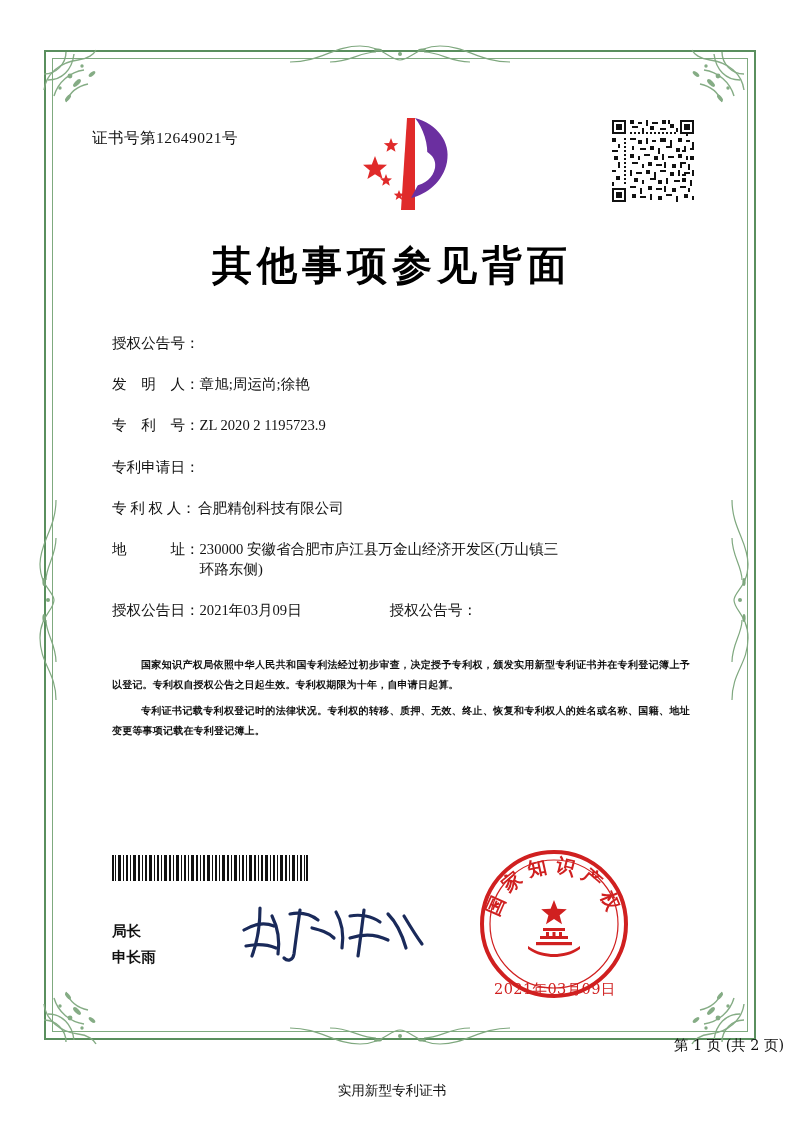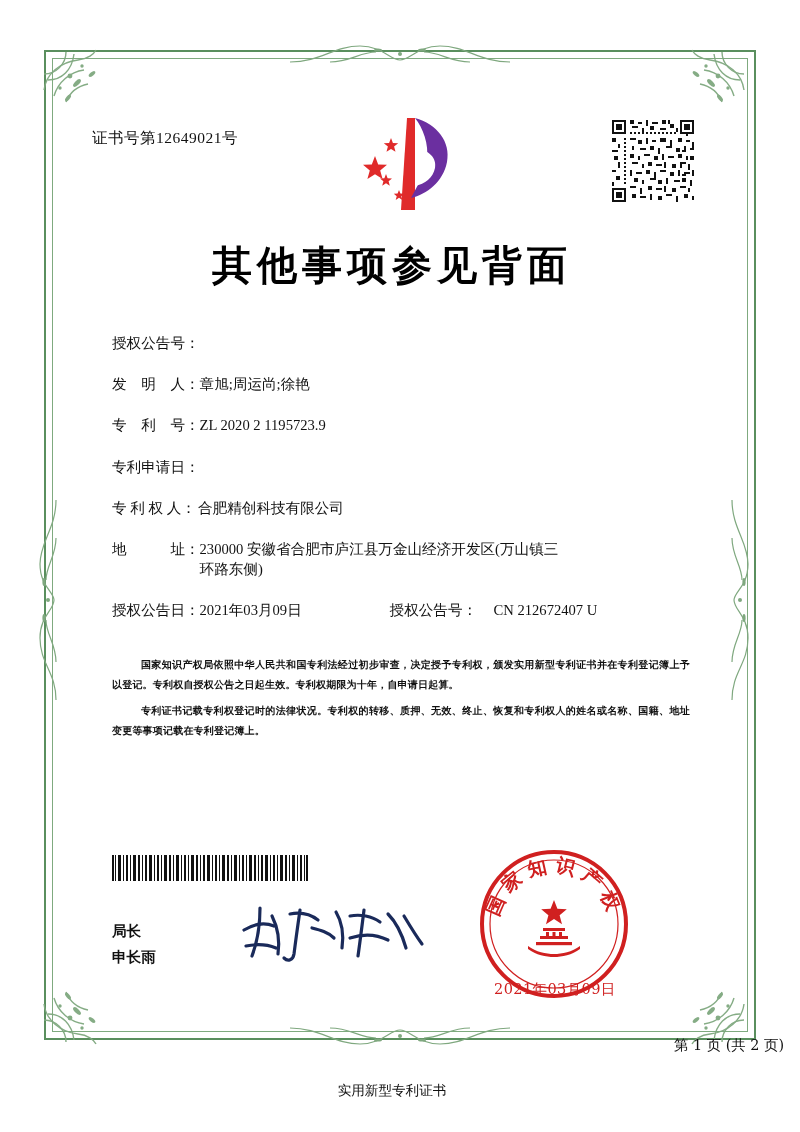--- a/index.html
+++ b/index.html
@@ -457,21 +457,20 @@
       <div class="f-value">
         <span>230000 安徽省合肥市庐江县万金山经济开发区(万山镇三</span>
         <span class="line2">环路东侧)</span>
       </div>
     </div>
 
     <div class="row-inline">
       <div class="inline-label">授权公告日：</div>
       <div class="inline-val">2021年03月09日</div>
       <div class="inline-label2">授权公告号：</div>
-      <div class="inline-val2">CN 212672407 U</div>
     </div>
   </div>
 
   <div class="paras">
     <p>国家知识产权局依照中华人民共和国专利法经过初步审查，决定授予专利权，颁发实用新型专利证书并在专利登记簿上予以登记。专利权自授权公告之日起生效。专利权期限为十年，自申请日起算。</p>
     <p>专利证书记载专利权登记时的法律状况。专利权的转移、质押、无效、终止、恢复和专利权人的姓名或名称、国籍、地址变更等事项记载在专利登记簿上。</p>
   </div>
 
   <div class="barcode">
     <svg viewBox="0 0 196 26" shape-rendering="crispEdges">

